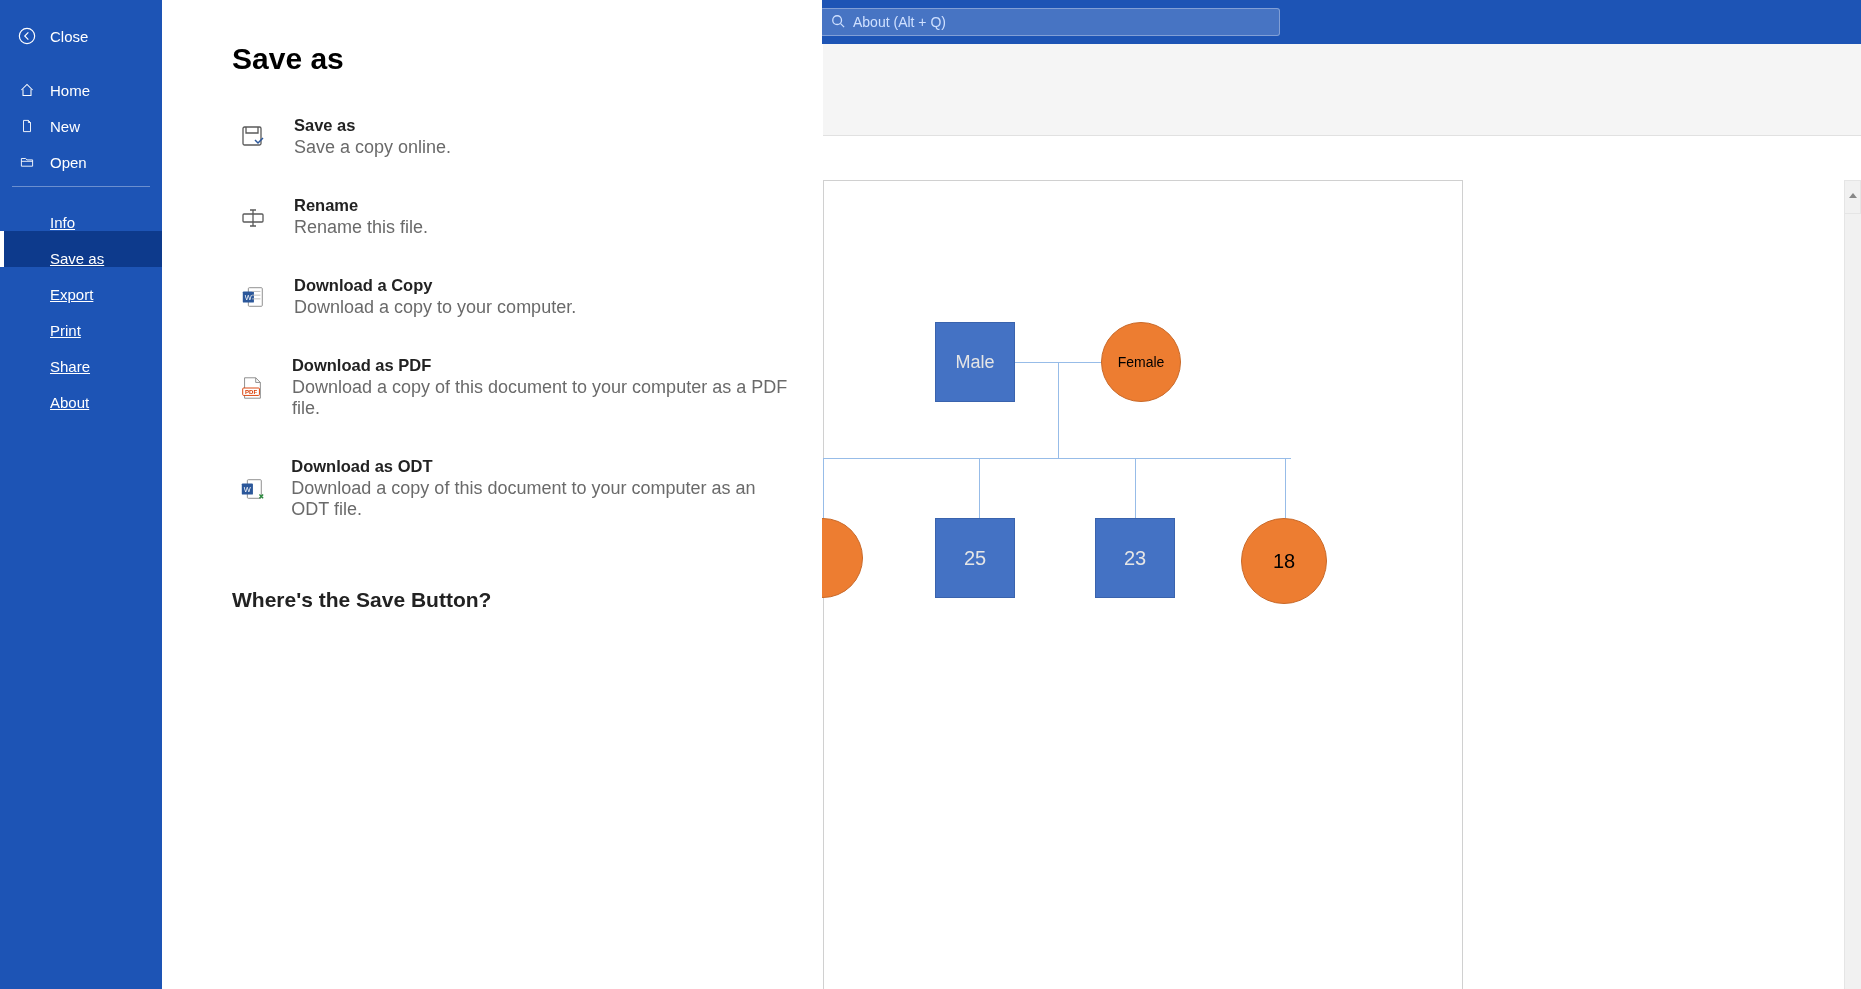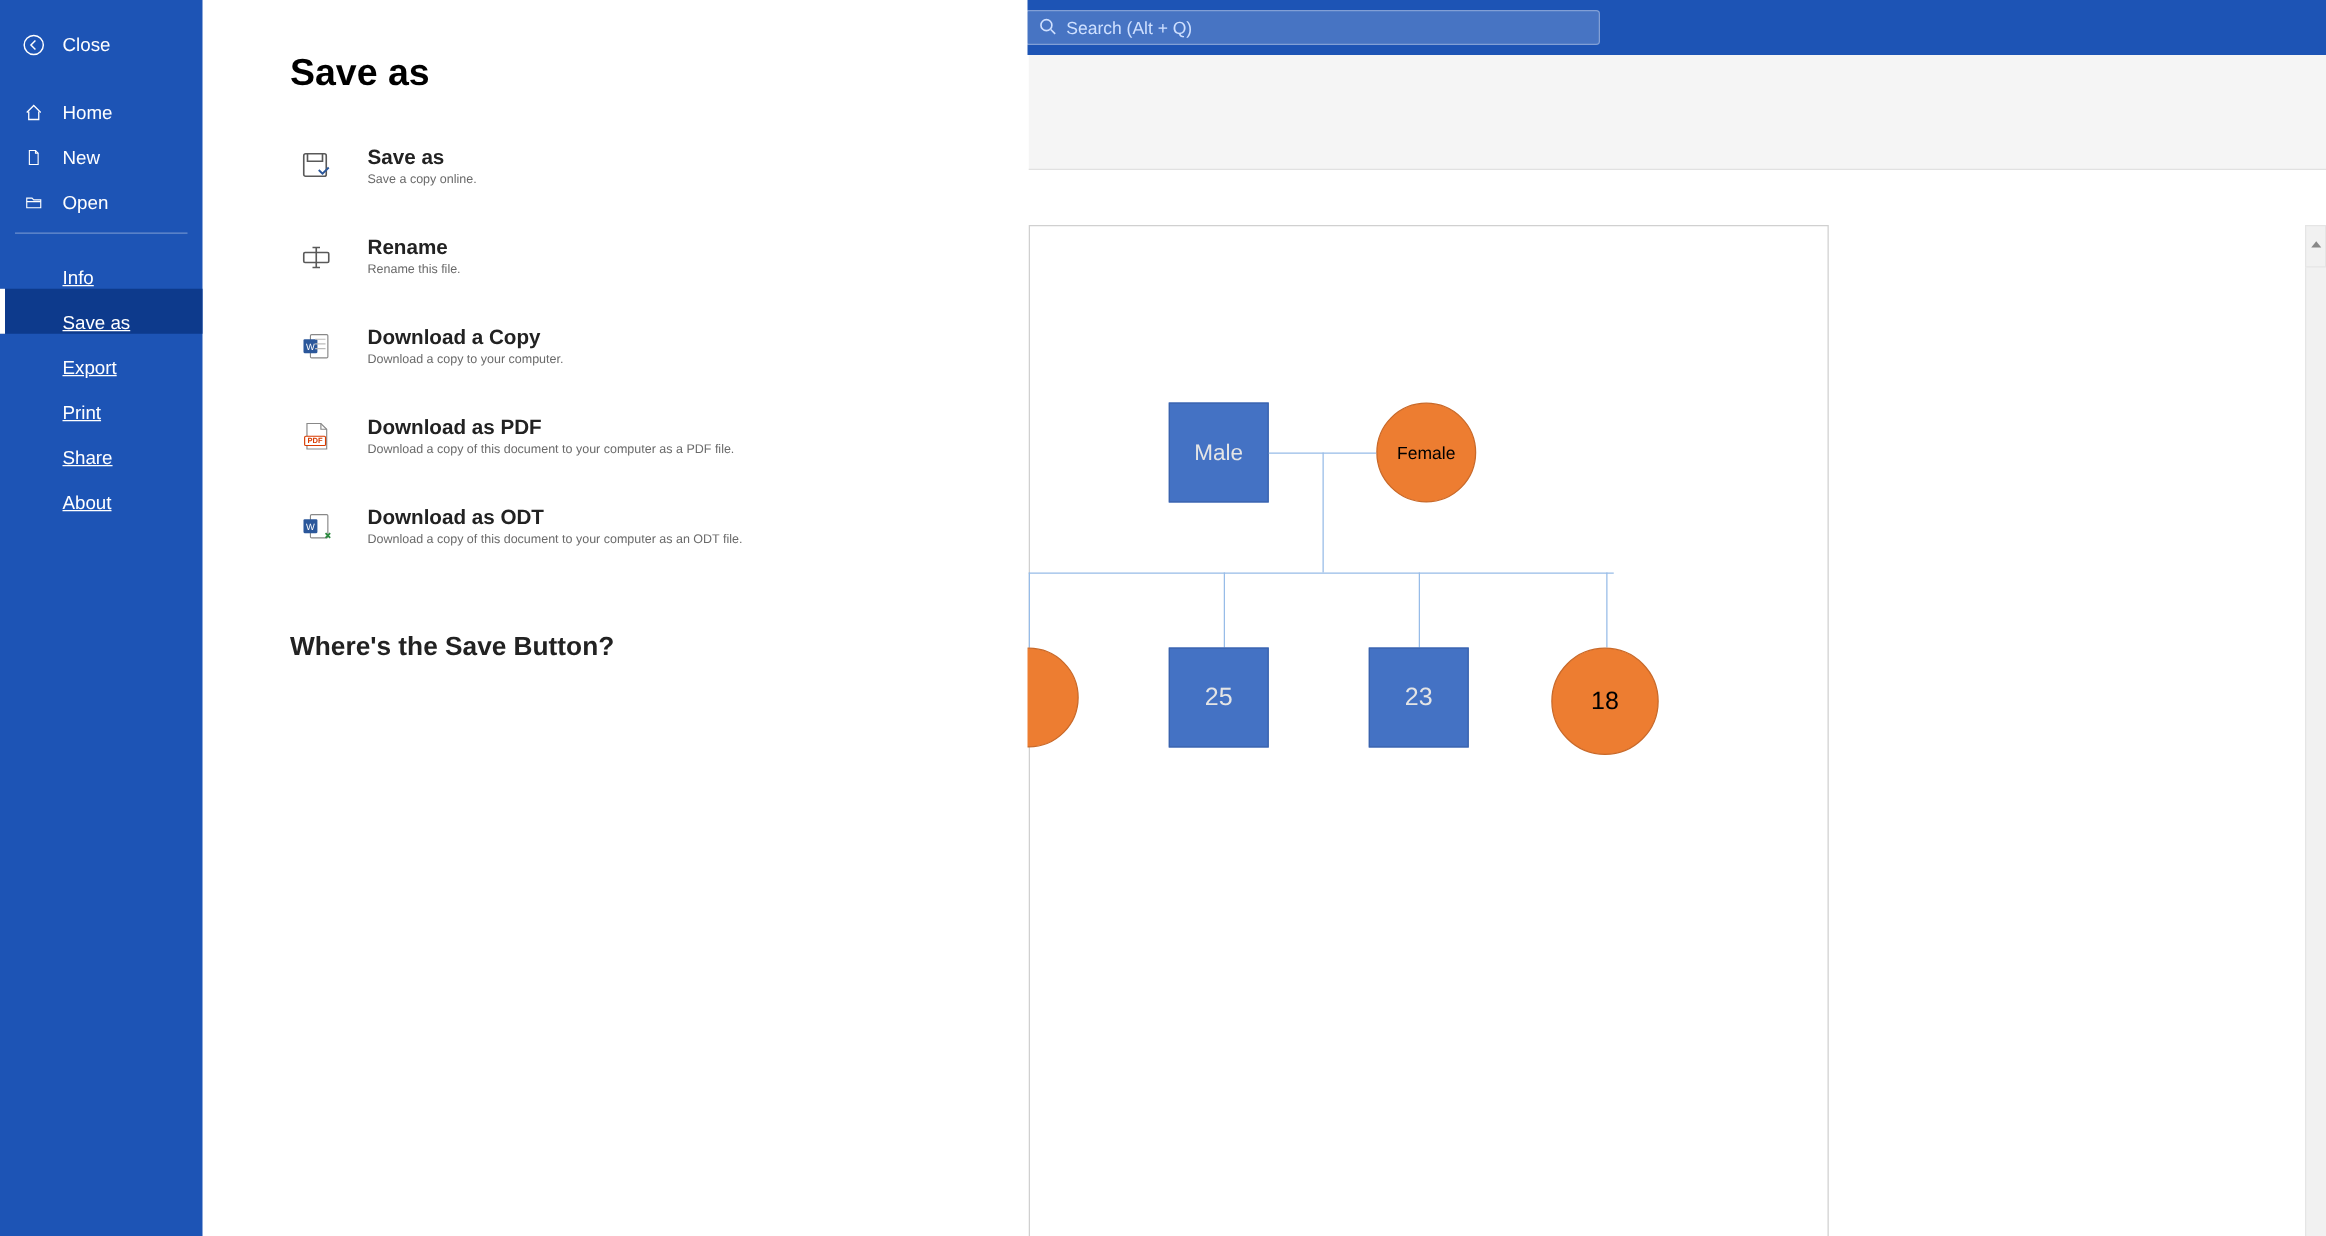--- a/index.html
+++ b/index.html
@@ -70,36 +70,36 @@
 
     .content { flex:1; padding: 42px 30px 30px 34px; overflow:auto; color:#333;}
     .content h1 { font-size: 30px; font-weight:600; margin-bottom: 28px; color:#000;}
     .opt {
       display:flex; align-items:center; gap:24px; padding:12px 4px; margin-bottom:14px;
       cursor:pointer; border-radius:2px;
     }
     .opt .oi { width:34px; height:34px; display:flex; align-items:center; justify-content:center; color:#595959;}
     .opt .txts { display:flex; flex-direction:column; }
     .opt .title { font-size:16.5px; font-weight:600; color:#222; }
-    .opt .sub { font-size:10px; color:#6a6a6a; margin-top:2px;}
+    .opt .sub { font-size:18px; color:#6a6a6a; margin-top:2px;}
     .info-h { font-size:21px; font-weight:600; margin-top:56px; margin-bottom:8px; color:#222;}
     .info-p { font-size:13.5px; color:#555;}
   </style>
 </head>
 <body>
 
 <div class="top-bar">
   <div class="search">
     <span>
       <svg viewBox="0 0 16 16" fill="none" stroke="#cfe0ff" stroke-width="1.5">
         <circle cx="7" cy="7" r="5"></circle>
           <line x1="11" y1="11" x2="15" y2="15"></line>
       </svg>
     </span>
-    <span>Search (Alt + Q)</span>
+    <span>About (Alt + Q)</span>
   </div>
 </div>
 
 <div class="ribbon-band"></div>
 
 <div class="doc-surface"></div>
 <div class="scroll-well"></div>
 <div class="scroll-up"></div>
 
 <div class="chart">

